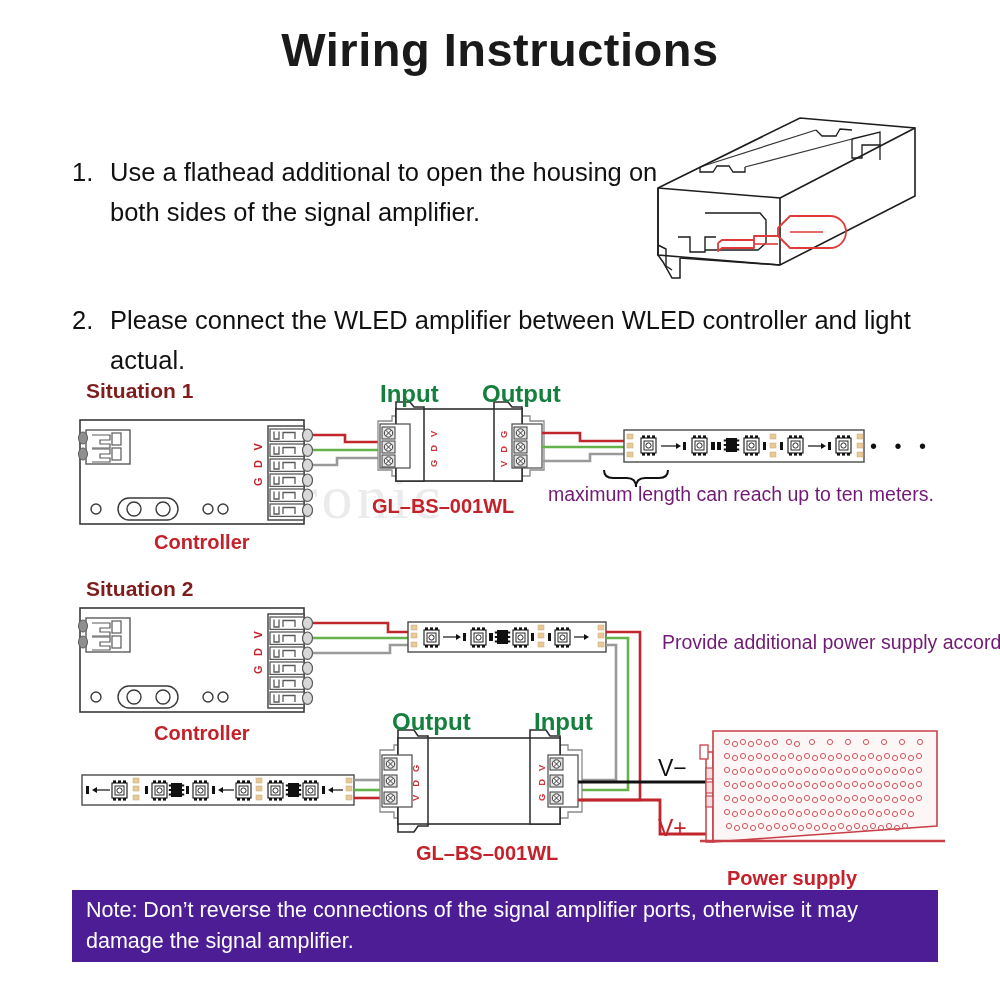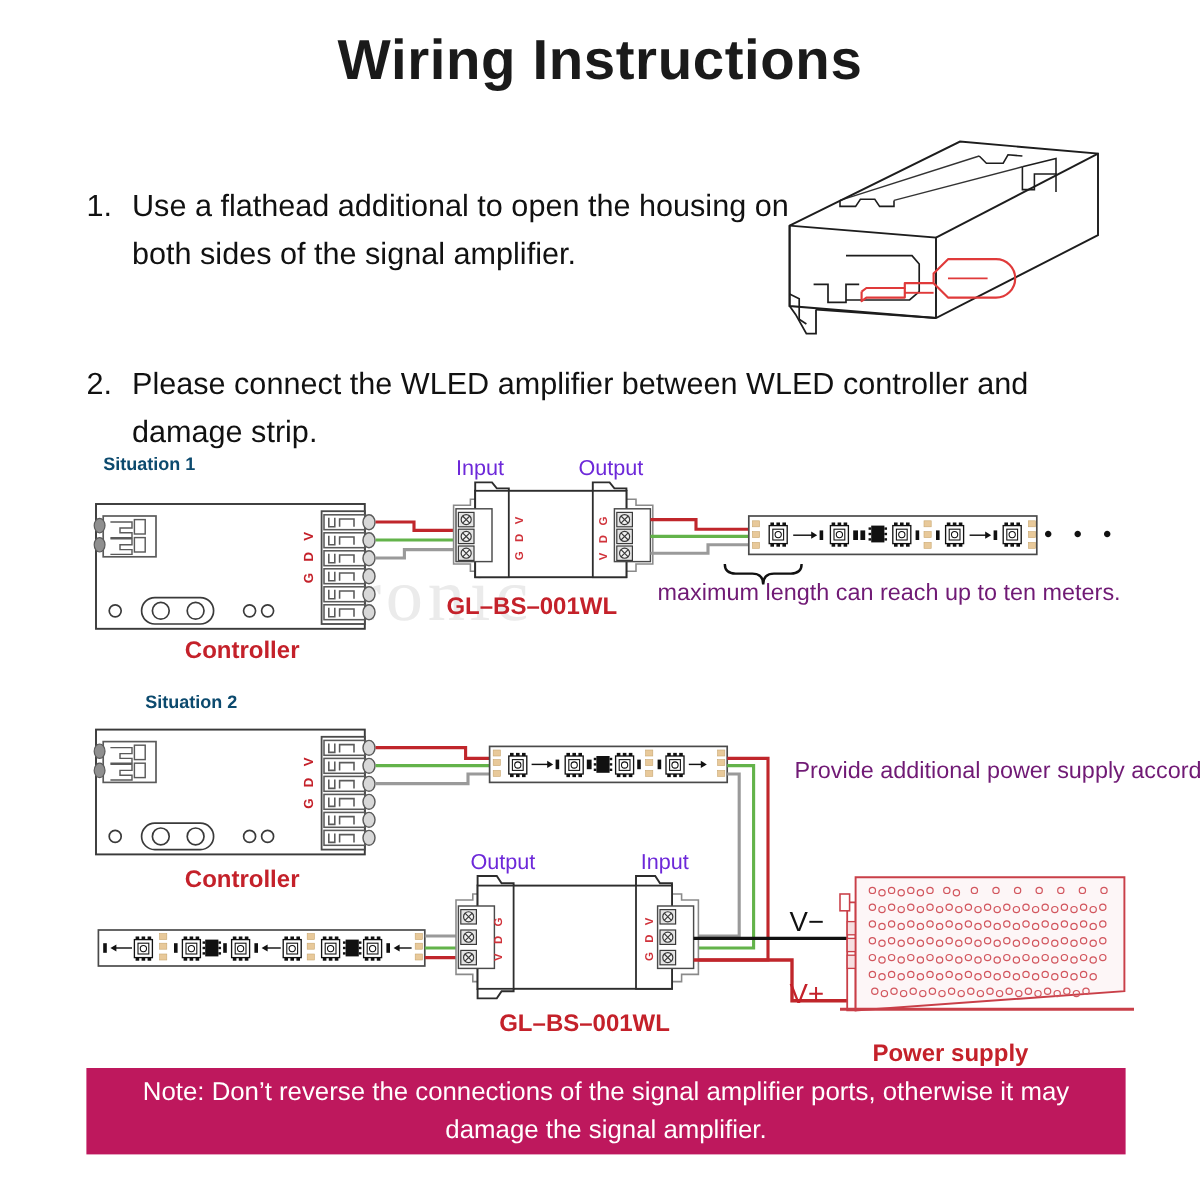--- a/index.html
+++ b/index.html
@@ -31,23 +31,23 @@
   #step1 { left: 72px; top: 152px; width: 600px; }
   #step2 { left: 72px; top: 300px; width: 880px; }
 
   
   .svg-layer { position: absolute; left: 0; top: 0; width: 1000px; height: 1000px; pointer-events: none; }
 
   
   .lbl { position: absolute; white-space: nowrap; }
   .lbl-red   { color: #c4212a; }
   .lbl-black { color: #111; }
-  .sit-head  { font-size: 15px; font-weight: bold; color: #0c4a6e; text-align: right; }
+  .sit-head  { font-size: 21px; font-weight: bold; color: #7f1d1d; text-align: right; }
   .dev-name  { font-size: 20px; color: #c4212a; font-weight: bold; }
-  .port-lbl  { font-size: 18px; font-weight: normal; color: #6d28d9; }
+  .port-lbl  { font-size: 24px; font-weight: bold; color: #15803d; }
   .body-txt  { font-size: 19.5px; line-height: 27px; color: #701a75; }
   .vlbl      { font-size: 23px; font-weight: 500; }
   .term-lbl  {
     font-size: 11px; font-weight: bold; color: #c4212a;
     letter-spacing: 3.2px;
     writing-mode: vertical-rl; transform: rotate(180deg);
   }
   .term-lbl-sm {
     font-size: 9.5px; font-weight: bold; color: #d0323a;
     letter-spacing: 2.6px;
@@ -59,43 +59,42 @@
     position: absolute; left: 150px; top: 462px;
     font-family: "Liberation Serif", serif;
     font-size: 62px; color: #ebebeb; letter-spacing: 4px;
     user-select: none;
   }
 
   
   #note-banner {
     position: absolute; left: 72px; top: 890px;
     width: 866px; height: 72px;
-    background: #be185d;
+    background: #4c1d95;
     display: flex; align-items: center; justify-content: center;
-    text-align: center;
   }
   #note-banner .note-txt {
     color: #ffffff; font-size: 21.5px; line-height: 31px; padding: 0 14px;
   }
   .dots { position: absolute; font-size: 20px; color: #111; letter-spacing: 6px; }
 </style>
 </head>
 <body>
 
 <div class="page">
 
   <div id="title">Wiring Instructions</div>
 
   <div class="step" id="step1">
     <span class="num">1.</span>
     <span class="txt">Use a flathead additional to open the housing on both sides of the signal amplifier.</span>
   </div>
   <div class="step" id="step2">
     <span class="num">2.</span>
-    <span class="txt">Please connect the WLED amplifier between WLED controller and damage strip.</span>
+    <span class="txt">Please connect the WLED amplifier between WLED controller and light actual.</span>
   </div>
 
   <div id="watermark">Maxtronic</div>
 
   <svg class="svg-layer" viewBox="0 0 1000 1000">
     <defs>
 
       <g id="led-chip">
         <rect x="0" y="0" width="15" height="15" fill="#ffffff" stroke="#111" stroke-width="1.1"></rect>
         <rect x="3" y="3" width="9" height="9" fill="none" stroke="#111" stroke-width="0.9"></rect>
@@ -585,21 +584,21 @@
   <div class="lbl port-lbl" style="left:380px; top:380px;">Input</div>
   <div class="lbl port-lbl" style="left:482px; top:380px;">Output</div>
   <div class="lbl dev-name" style="left:372px; top:495px;">GL–BS–001WL</div>
   <div class="lbl body-txt" style="left:548px; top:481px; width:340px;">maximum length can reach up to ten meters.</div>
   <div class="dots" style="left:870px; top:435px;">• • •</div>
 
   <div class="lbl term-lbl" style="left:252px; top:440px;">G D V</div>
   <div class="lbl term-lbl-sm" style="left:428px; top:428px;">G D V</div>
   <div class="lbl term-lbl-sm" style="left:498px; top:428px;">V D G</div>
 
-  <div class="lbl sit-head" style="left:86px; top:577px;margin-left:35px;">Situation 2</div>
+  <div class="lbl sit-head" style="left:86px; top:577px;">Situation 2</div>
   <div class="lbl dev-name" style="left:154px; top:722px;">Controller</div>
   <div class="lbl term-lbl" style="left:252px; top:628px;">G D V</div>
 
   <div class="lbl port-lbl" style="left:392px; top:708px;">Output</div>
   <div class="lbl port-lbl" style="left:534px; top:708px;">Input</div>
   <div class="lbl term-lbl-sm" style="left:410px; top:762px;">V D G</div>
   <div class="lbl term-lbl-sm" style="left:536px; top:762px;">G D V</div>
   <div class="lbl dev-name" style="left:416px; top:842px;">GL–BS–001WL</div>
 
   <div class="lbl body-txt" style="left:662px; top:629px; width:285px;">Provide additional power supply according to actual situation</div>

